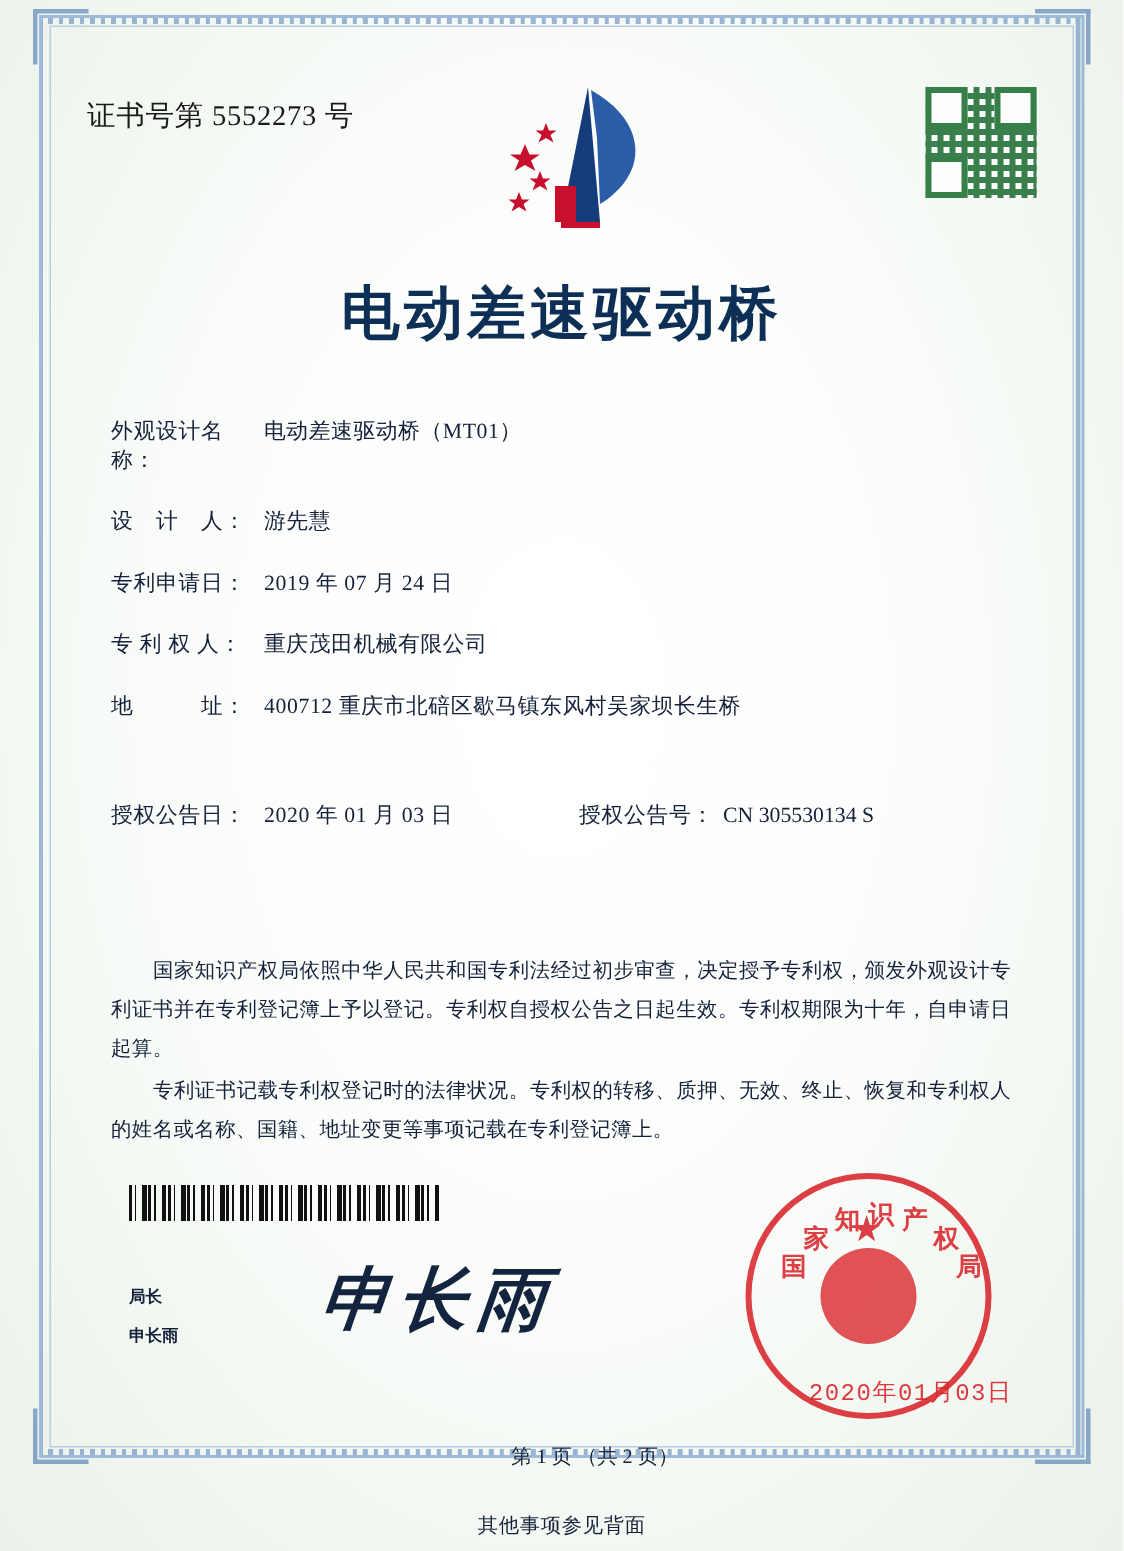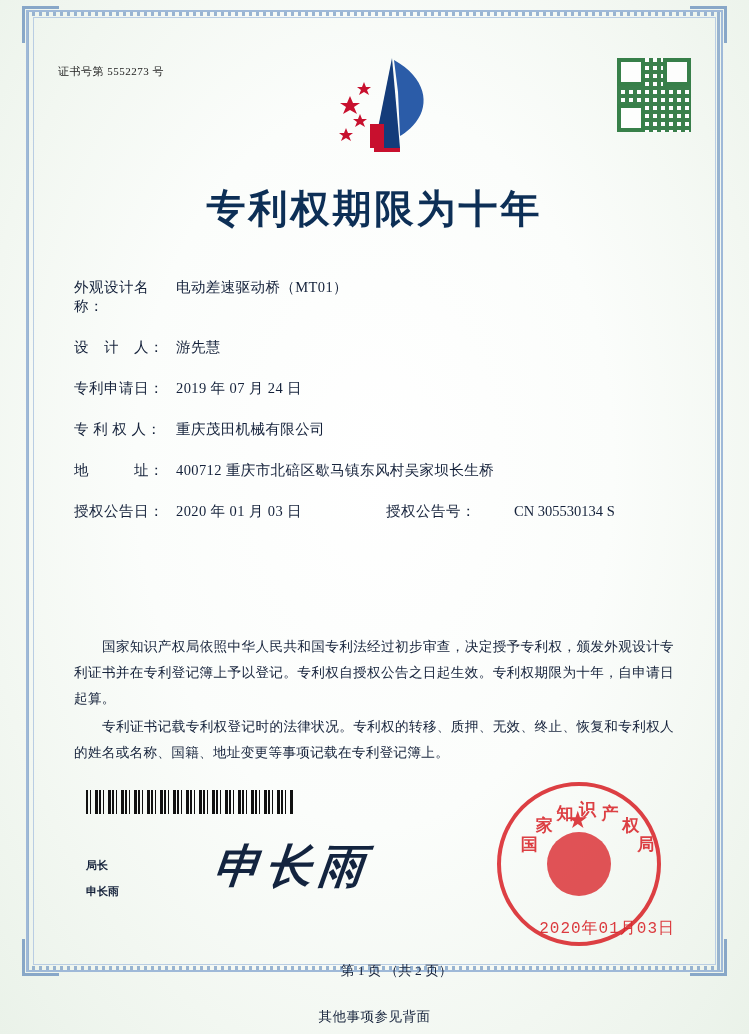--- a/index.html
+++ b/index.html
@@ -71,21 +71,21 @@
   .corner.tr { right: 22px; top: 6px;    border-left: none;  border-bottom: none; }
   .corner.bl { left: 22px;  bottom: 58px; border-right: none; border-top: none; }
   .corner.br { right: 22px; bottom: 58px; border-left: none;  border-top: none; }
 
   
   .cert-no {
     position: absolute;
     left: 58px;
     top: 64px;
     font-family: "Liberation Serif", serif;
-    font-size: 11px;
+    font-size: 19px;
     color: #1b1b1b;
     letter-spacing: .5px;
   }
 
   .logo {
     position: absolute;
     left: 330px;
     top: 52px;
     width: 110px;
     height: 110px;
@@ -152,27 +152,27 @@
   .flabel {
     width: 102px;
     flex: 0 0 102px;
     letter-spacing: .5px;
     font-family: Liberation Serif, serif;
   }
   .fvalue {
     flex: 1;
     letter-spacing: .4px;
   }
-  .frow.two .fvalue { flex: 0 0 210px; }
+  .frow.two .fvalue { flex: 0 0 210px; margin-top: 32px; }
   .flabel2 {
     width: 96px;
     flex: 0 0 96px;
     letter-spacing: .5px;
   }
-  .fvalue2 { flex: 1; margin-left: 32px; }
+  .fvalue2 { flex: 1; }
 
   
   .paras {
     position: absolute;
     left: 74px;
     top: 634px;
     width: 600px;
     font-family: "Liberation Serif", serif;
     font-size: 13.6px;
     line-height: 26px;
@@ -325,21 +325,21 @@
         <polygon points="30,62 32,67 37,67 33,70 35,75 30,72 25,75 27,70 23,67 28,67"></polygon>
         <polygon points="16,76 18,81 23,81 19,84 21,89 16,86 11,89 13,84 9,81 14,81"></polygon>
       </g>
     </svg>
   </div>
 
   <div class="qr">
     <div class="qr-bl"></div>
   </div>
 
-  <div class="main-title">专利权期限为十年</div>
+  <div class="main-title">电动差速驱动桥</div>
 
   <div class="fields">
     <div class="frow">
       <div class="flabel">外观设计名称：</div>
       <div class="fvalue">电动差速驱动桥（MT01）</div>
     </div>
     <div class="frow">
       <div class="flabel">设　计　人：</div>
       <div class="fvalue">游先慧</div>
     </div>

